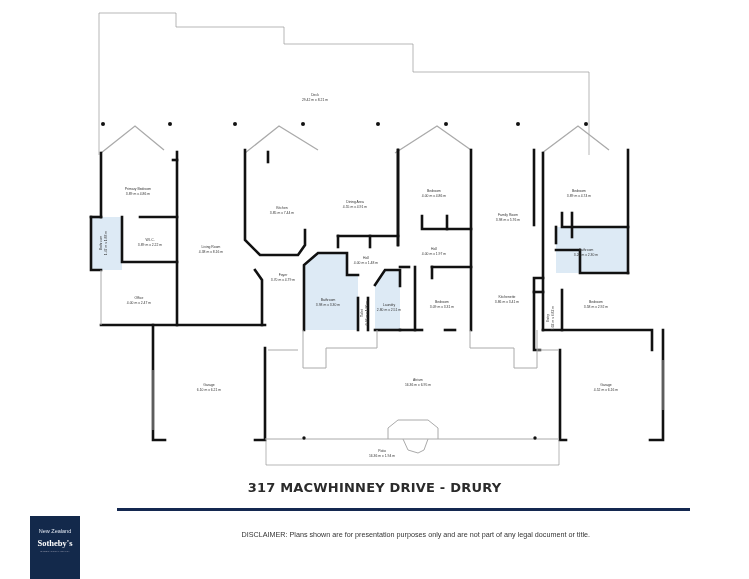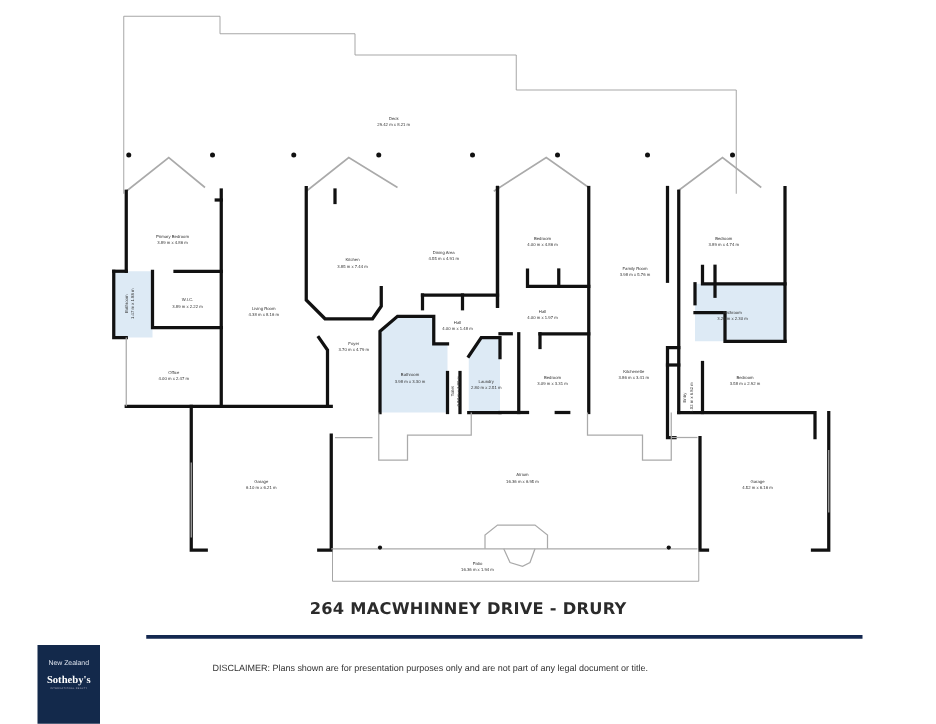--- a/index.html
+++ b/index.html
@@ -6,21 +6,21 @@
   body{width:749px;height:579px;position:relative;overflow:hidden;font-family:"Liberation Sans",sans-serif;}
   #plan{position:absolute;left:0;top:0;}
   .room-name{font-family:"Liberation Sans",sans-serif;font-size:3.4px;fill:#333;text-anchor:middle;}
   .room-dim{font-family:"Liberation Sans",sans-serif;font-size:3.4px;fill:#333;text-anchor:middle;}
   .title{position:absolute;left:0;width:749px;top:480px;text-align:center;font-family:"DejaVu Sans",sans-serif;font-weight:bold;font-size:13px;color:#2b2b2b;letter-spacing:0.2px;}
   .rule{position:absolute;left:117px;top:508px;width:573px;height:3px;background:#142850;}
   .logo{position:absolute;left:30px;top:516px;width:50px;height:66px;background:#13294b;color:#fff;text-align:center;}
   .logo .l1{display:block;font-family:"Liberation Sans",sans-serif;font-size:5.5px;margin-top:12px;color:#dfe5ef;}
   .logo .l2{display:block;font-family:"Liberation Serif",serif;font-size:8.5px;font-weight:bold;margin-top:4px;}
   .logo .l3{display:block;font-size:2px;margin-top:2px;color:#aab;letter-spacing:0.3px;}
-  .disc{position:absolute;left:170px;top:530px;width:420px;text-align:left;font-family:"Liberation Sans",sans-serif;font-size:7.2px;line-height:9.5px;color:#333;}
+  .disc{position:absolute;left:170px;top:530px;width:420px;text-align:right;font-family:"Liberation Sans",sans-serif;font-size:7.2px;line-height:9.5px;color:#333;}
 </style>
 </head>
 <body>
 
 <svg id="plan" width="749" height="470" viewBox="0 0 749 470" xmlns="http://www.w3.org/2000/svg">
 
   <g fill="none" stroke="#9a9a9a" stroke-width="0.7">
     <polyline points="99,155 99,13 176,13 176,27 284,27 284,44 413,44 413,72 589,72 589,155"></polyline>
   </g>
 
@@ -198,21 +198,21 @@
     <text class="room-dim" x="418" y="386">16.36 m x 6.95 m</text>
 
     <text class="room-name" x="606" y="386">Garage</text>
     <text class="room-dim" x="606" y="391">4.52 m x 6.16 m</text>
 
     <text class="room-name" x="382" y="452">Patio</text>
     <text class="room-dim" x="382" y="457">16.36 m x 1.94 m</text>
   </g>
 </svg>
 
-<div class="title">264 MACWHINNEY DRIVE - DRURY</div>
+<div class="title">317 MACWHINNEY DRIVE - DRURY</div>
 <div class="rule"></div>
 
 <div class="logo">
   <span class="l1">New Zealand</span>
   <span class="l2">Sotheby's</span>
   <span class="l3">INTERNATIONAL REALTY</span>
 </div>
 
 <div class="disc">
   <div>DISCLAIMER: Plans shown are for presentation purposes only and are not part of any legal document or title.</div>

